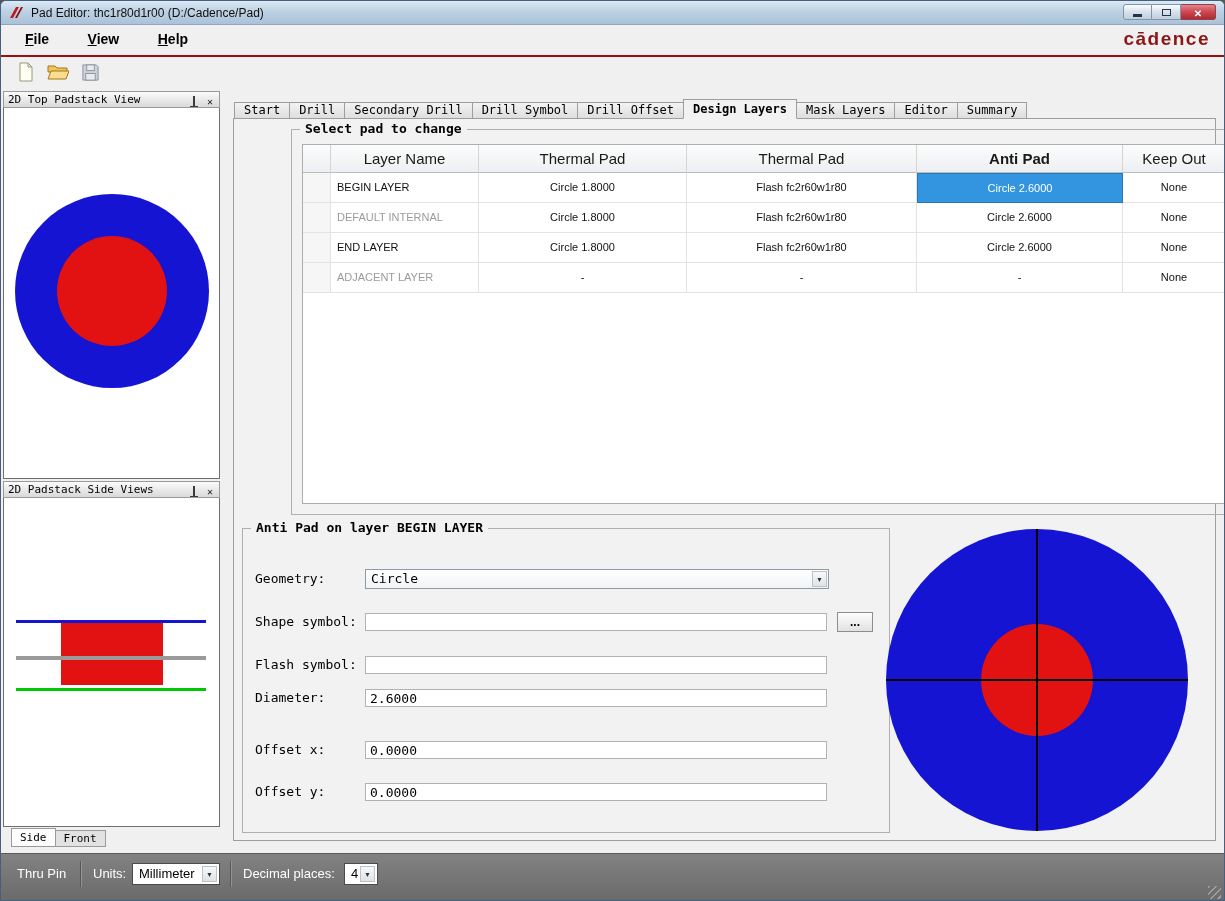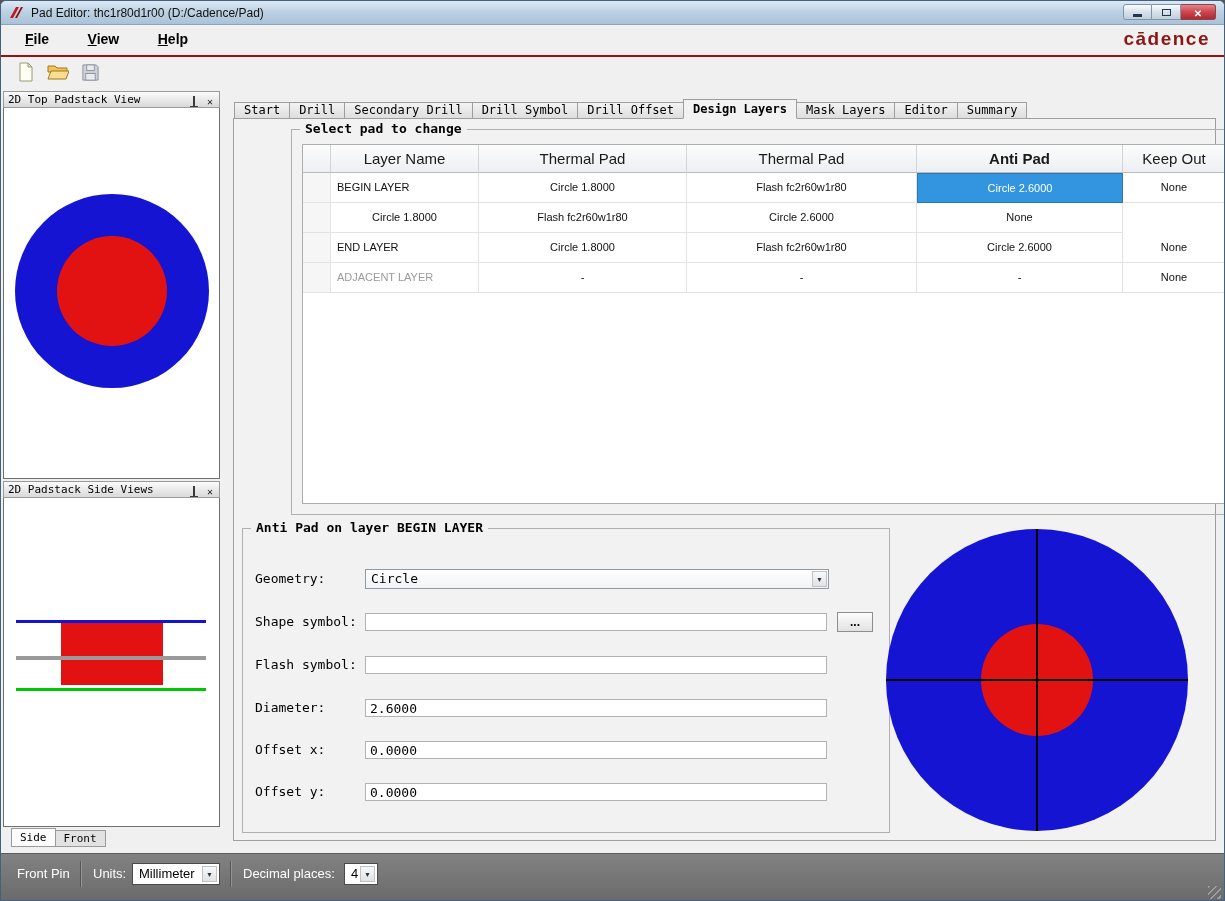--- a/index.html
+++ b/index.html
@@ -321,20 +321,21 @@
         <div class="trow">
           <div class="bcell rowhdr"></div>
           <div class="bcell layer">BEGIN LAYER</div>
           <div class="bcell">Circle 1.8000</div>
           <div class="bcell">Flash fc2r60w1r80</div>
           <div class="bcell sel">Circle 2.6000</div>
           <div class="bcell">None</div>
         </div>
         <div class="trow">
           <div class="bcell rowhdr"></div>
+          <div class="bcell layer dim">DEFAULT INTERNAL</div>
           <div class="bcell">Circle 1.8000</div>
           <div class="bcell">Flash fc2r60w1r80</div>
           <div class="bcell">Circle 2.6000</div>
           <div class="bcell">None</div>
         </div>
         <div class="trow">
           <div class="bcell rowhdr"></div>
           <div class="bcell layer">END LAYER</div>
           <div class="bcell">Circle 1.8000</div>
           <div class="bcell">Flash fc2r60w1r80</div>
@@ -367,21 +368,21 @@
         <span class="flabel">Shape symbol:</span>
         <input class="ftext" value="" style="">
         <button class="browse-btn">...</button>
       </div>
 
       <div class="frow" style="top:126px">
         <span class="flabel">Flash symbol:</span>
         <input class="ftext" value="" style="">
       </div>
 
-      <div class="frow" style="top:169px">
+      <div class="frow" style="top:159px">
         <span class="flabel">Diameter:</span>
         <input class="ftext" value="2.6000" style="">
       </div>
 
       <div class="frow" style="top:211px">
         <span class="flabel">Offset x:</span>
         <input class="ftext" value="0.0000" style="">
       </div>
 
       <div class="frow" style="top:253px">
@@ -392,21 +393,21 @@
 
     <div id="preview">
       <div id="preview-blue"></div>
       <div id="preview-red"></div>
       <div id="cross-h"></div>
       <div id="cross-v"></div>
     </div>
   </div>
 
   <div id="statusbar">
-    <span class="sb-text" style="left:16px">Front Pin</span>
+    <span class="sb-text" style="left:16px">Thru Pin</span>
     <span class="sb-sep" style="left:79px"></span>
     <span class="sb-text" style="left:92px">Units:</span>
     <div class="combo sb-combo" style="left:131px; width:88px">
       <span class="combo-value">Millimeter</span>
       <span class="combo-arrow"></span>
     </div>
     <span class="sb-sep" style="left:229px"></span>
     <span class="sb-text" style="left:242px">Decimal places:</span>
     <div class="combo sb-combo" style="left:343px; width:34px">
       <span class="combo-value">4</span>

